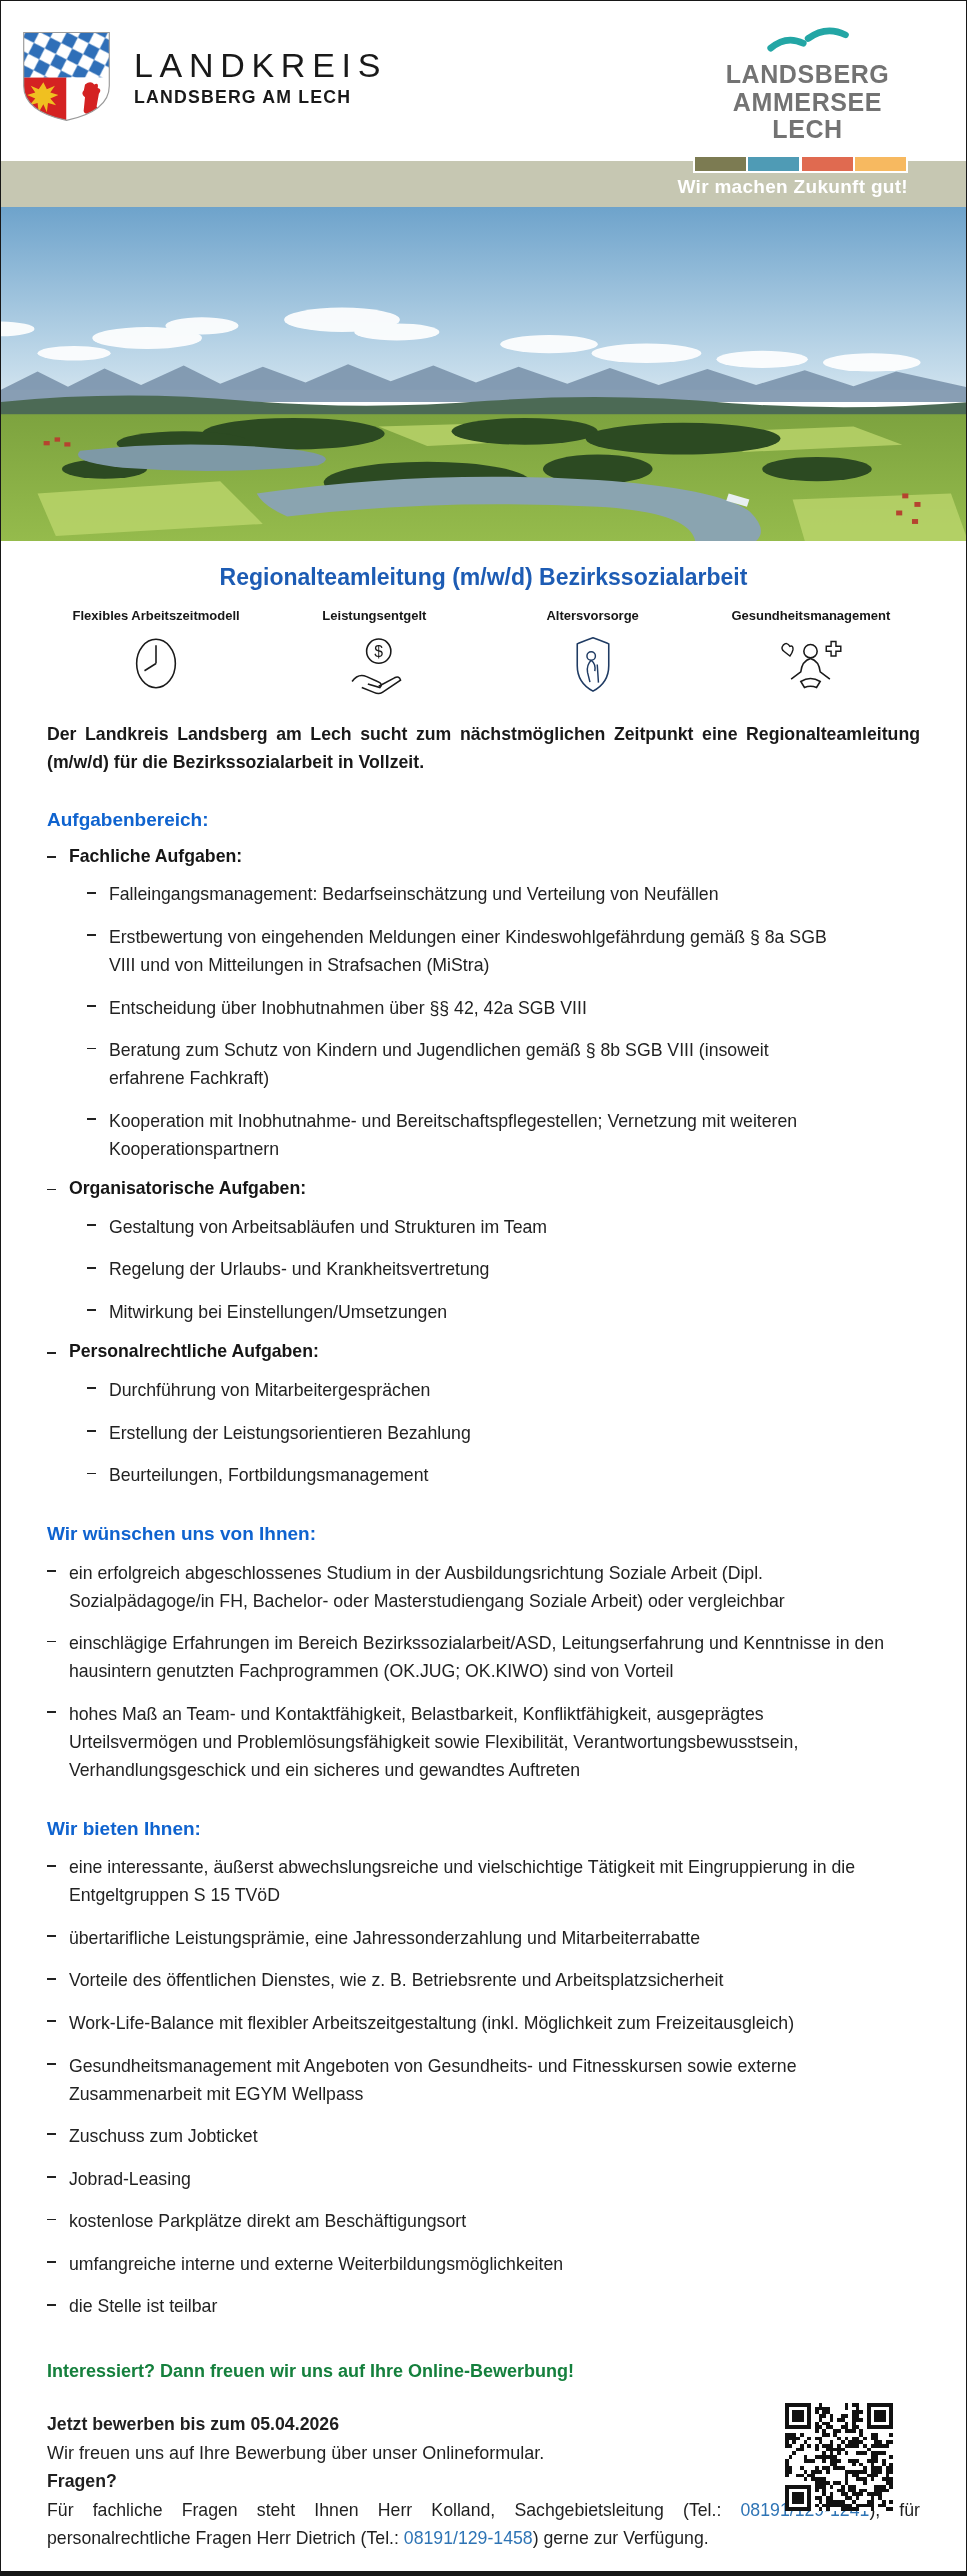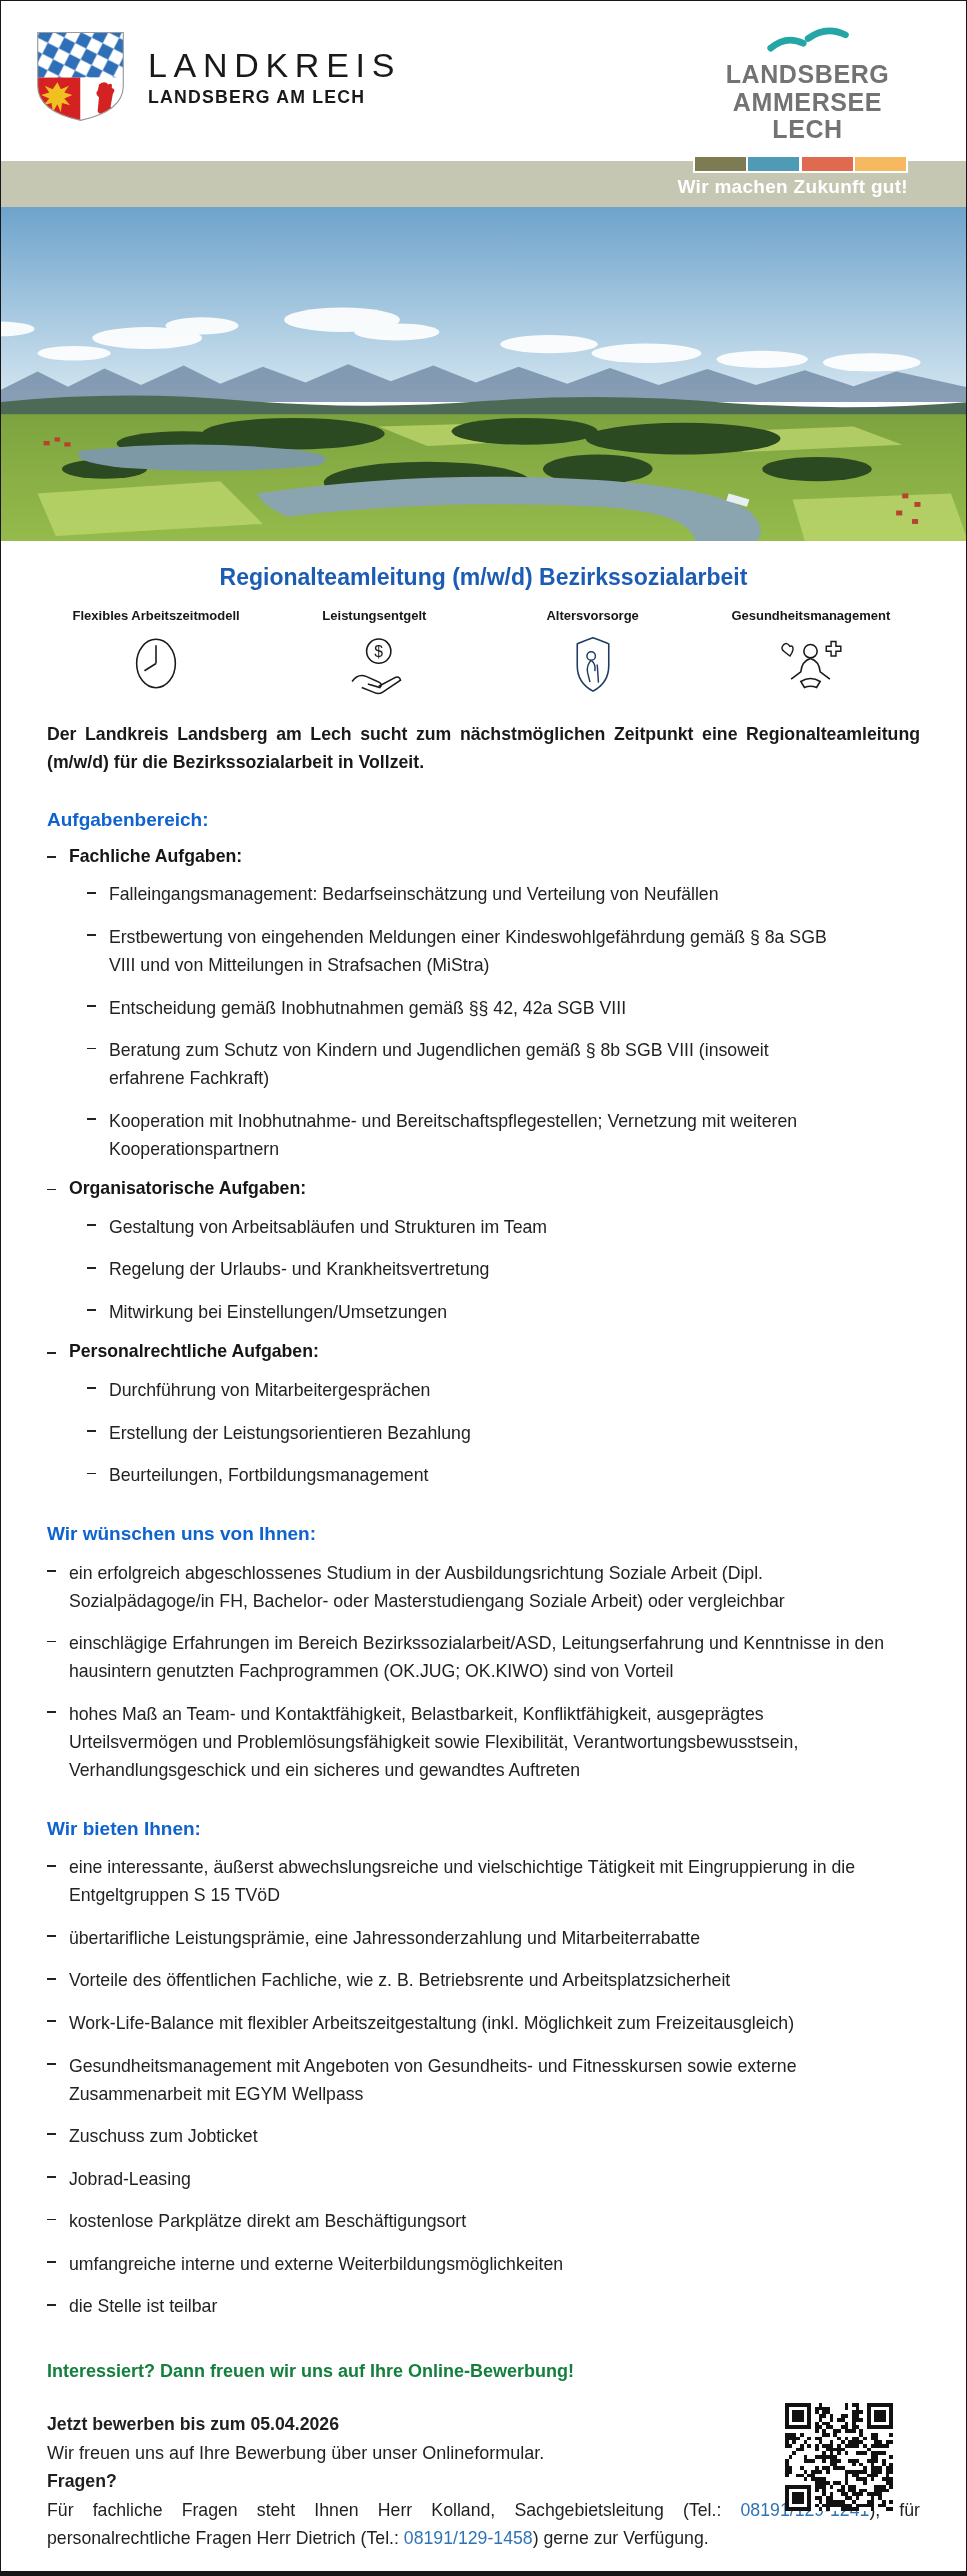--- a/index.html
+++ b/index.html
@@ -4,21 +4,21 @@
 <style>
   html,body{margin:0;padding:0;background:#ffffff;}
   body{font-family:"Liberation Sans","DejaVu Sans",sans-serif;color:#1f1f1f;}
   .page{
     position:relative;width:967px;height:2576px;box-sizing:border-box;
     border:1.8px solid #171717;border-bottom:5.5px solid #171717;
     background:#fff;overflow:hidden;
   }
   
   .header{position:relative;height:160px;background:#fff;}
-  .lk-logo{position:absolute;left:33px;top:28px;display:flex;align-items:center;gap:21px;}
+  .lk-logo{position:absolute;left:19px;top:28px;display:flex;align-items:center;gap:21px;}
   .lk-text .lk-title{font-size:34px;font-weight:400;letter-spacing:6.7px;color:#191919;line-height:1;}
   .lk-text .lk-sub{font-size:17.7px;font-weight:700;letter-spacing:1.2px;color:#191919;margin-top:4.9px;}
   .region-logo{position:absolute;right:58px;top:23px;width:201px;text-align:center;}
   .region-lines{color:#737373;font-weight:700;font-size:25px;line-height:1.1;letter-spacing:0.6px;}
   
   .stripe{position:relative;height:46px;background:#c6c7b2;}
   .stripe-blocks{position:absolute;right:58px;top:-5.5px;display:flex;background:#fff;padding:1.8px;gap:2.4px;}
   .stripe-block{width:51px;height:14px;}
   .tagline{position:absolute;right:58px;top:50%;transform:translateY(-38%);
     color:#fff;font-weight:700;font-size:19px;letter-spacing:0.3px;}
@@ -237,21 +237,21 @@
     <div class="row sub">
         <span class="dash"></span>
         <span class="item-text">Falleingangsmanagement: Bedarfseinschätzung und Verteilung von Neufällen</span>
       </div>
     <div class="row sub">
         <span class="dash"></span>
         <span class="item-text">Erstbewertung von eingehenden Meldungen einer Kindeswohlgefährdung gemäß § 8a SGB VIII und von Mitteilungen in Strafsachen (MiStra)</span>
       </div>
     <div class="row sub">
         <span class="dash"></span>
-        <span class="item-text">Entscheidung gemäß Inobhutnahmen gemäß §§ 42, 42a SGB VIII</span>
+        <span class="item-text">Entscheidung über Inobhutnahmen über §§ 42, 42a SGB VIII</span>
       </div>
     <div class="row sub">
         <span class="dash"></span>
         <span class="item-text">Beratung zum Schutz von Kindern und Jugendlichen gemäß § 8b SGB VIII (insoweit erfahrene Fachkraft)</span>
       </div>
     <div class="row sub">
         <span class="dash"></span>
         <span class="item-text">Kooperation mit Inobhutnahme- und Bereitschaftspflegestellen; Vernetzung mit weiteren Kooperationspartnern</span>
       </div>
 
@@ -307,21 +307,21 @@
     <div class="row lvl1">
         <span class="dash"></span>
         <span class="item-text">eine interessante, äußerst abwechslungsreiche und vielschichtige Tätigkeit mit Eingruppierung in die Entgeltgruppen S 15 TVöD</span>
       </div>
     <div class="row lvl1">
         <span class="dash"></span>
         <span class="item-text">übertarifliche Leistungsprämie, eine Jahressonderzahlung und Mitarbeiterrabatte</span>
       </div>
     <div class="row lvl1">
         <span class="dash"></span>
-        <span class="item-text">Vorteile des öffentlichen Fachliche, wie z. B. Betriebsrente und Arbeitsplatzsicherheit</span>
+        <span class="item-text">Vorteile des öffentlichen Dienstes, wie z. B. Betriebsrente und Arbeitsplatzsicherheit</span>
       </div>
     <div class="row lvl1">
         <span class="dash"></span>
         <span class="item-text">Work-Life-Balance mit flexibler Arbeitszeitgestaltung (inkl. Möglichkeit zum Freizeitausgleich)</span>
       </div>
     <div class="row lvl1">
         <span class="dash"></span>
         <span class="item-text">Gesundheitsmanagement mit Angeboten von Gesundheits- und Fitnesskursen sowie externe Zusammenarbeit mit EGYM Wellpass</span>
       </div>
     <div class="row lvl1">

